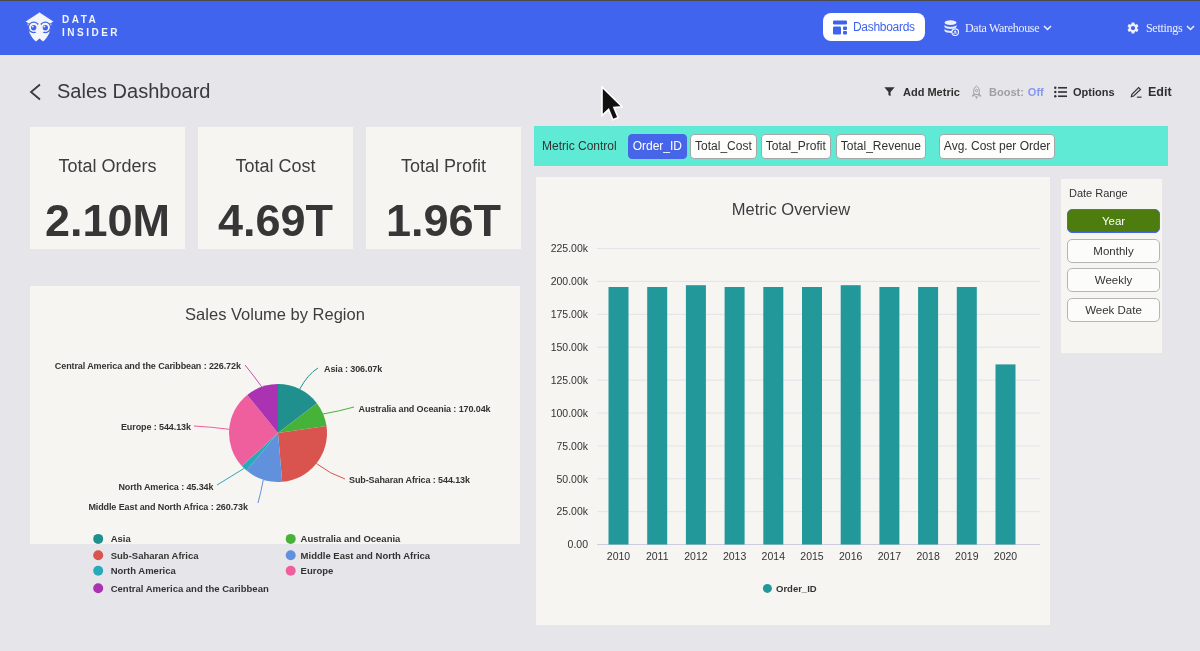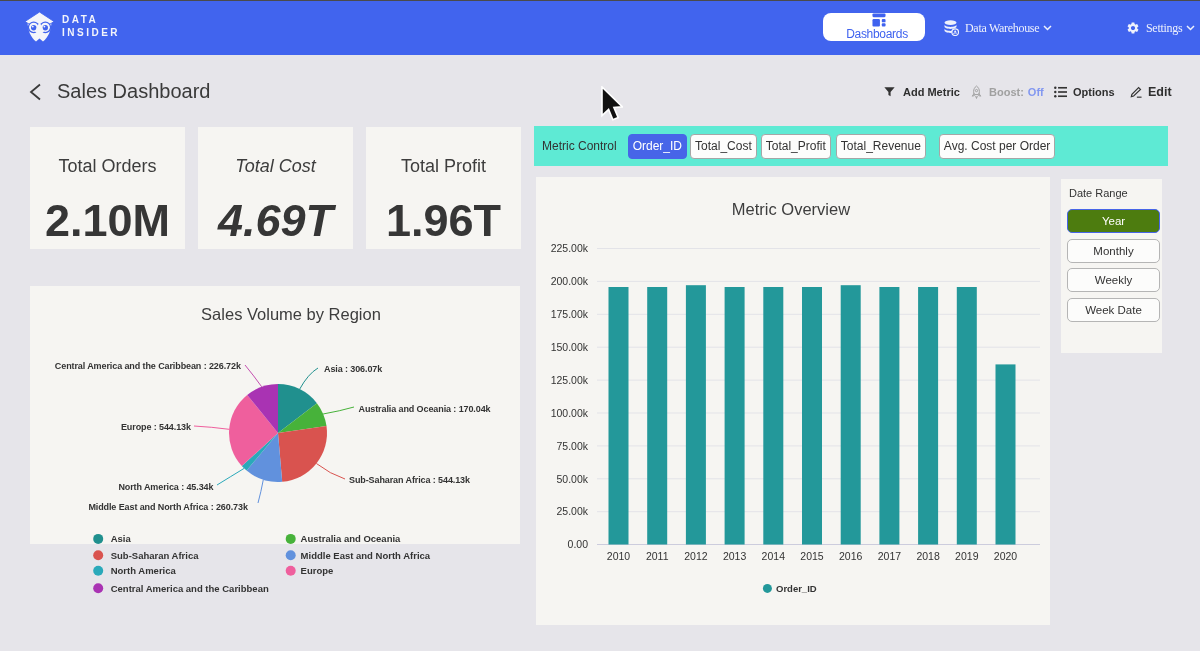--- a/index.html
+++ b/index.html
@@ -2,21 +2,21 @@
 <html><head>
 <meta charset="utf-8">
 <style>
 * { margin:0; padding:0; box-sizing:border-box; }
 html,body { width:1200px; height:651px; overflow:hidden; }
 body { font-family:"Liberation Sans", sans-serif; background:#e6e5ea; position:relative; }
 .abs { position:absolute; }
 #topline { position:absolute; left:0; top:0; width:1200px; height:1px; background:#4a4a4c; }
 #nav { position:absolute; left:0; top:1px; width:1200px; height:54px; background:#4164ee; }
 #logotxt { position:absolute; left:62px; top:12.5px; color:#f2f4fb; font-size:10px; font-weight:bold; letter-spacing:2.5px; line-height:13.8px; }
-#dashbtn { position:absolute; left:823px; top:13px; width:102px; height:28px; background:#fff; border-radius:8px; display:flex; align-items:center;flex-direction:column; }
+#dashbtn { position:absolute; left:823px; top:13px; width:102px; height:28px; background:#fff; border-radius:8px; display:flex; align-items:center; }
 #dashbtn span { color:#3f62ef; font-size:12px; letter-spacing:-0.3px; margin-left:6px; }
 .navitem { position:absolute; top:1px; height:54px; display:flex; align-items:center; color:#eef1fc; font-size:12px; letter-spacing:-0.3px; }
 .navitem .lbl { margin:0 4px 0 6px;font-family:Liberation Serif, serif; }
 #pagetitle { position:absolute; left:57px; top:80px; font-size:20px; font-weight:500; color:#3a3a3a; }
 .action { position:absolute; top:84px; height:16px; display:flex; align-items:center; font-size:11px; font-weight:bold; color:#2f2f2f; }
 .card { position:absolute; background:#f6f5f2; }
 .kpi { width:155px; height:122px; top:127px; text-align:center; }
 .kpi .t { margin-top:29px; font-size:18px; font-weight:500; color:#3d3d3d; }
 .kpi .v { margin-top:18px; font-size:45px; font-weight:bold; color:#363636; }
 #metricbar { position:absolute; left:534px; top:126px; width:634px; height:40px; background:#5eead4; display:flex; align-items:center; }
@@ -120,39 +120,39 @@
       <path fill="none" stroke="#333" stroke-width="2" d="M4 19.5l1-4L16.5 4l3.2 3.2L8 18.5l-4 1z"></path>
       <path stroke="#333" stroke-width="2" d="M13.5 20.5h8"></path>
     </svg>
   <span style="font-size:12.5px;">Edit</span>
 </div>
 
 <div class="card kpi" style="left:30px;">
     <div class="t">Total Orders</div>
     <div class="v">2.10M</div>
   </div>
-<div class="card kpi" style="left:198px;font-style:italic;">
+<div class="card kpi" style="left:198px;">
     <div class="t">Total Cost</div>
     <div class="v">4.69T</div>
   </div>
 <div class="card kpi" style="left:366px;">
     <div class="t">Total Profit</div>
     <div class="v">1.96T</div>
   </div>
 
 <div id="metricbar">
   <span class="mlabel">Metric Control</span>
   <div class="mbtn sel" style="margin-right:3px;">Order_ID</div>
   <div class="mbtn" style="margin-right:4px;">Total_Cost</div>
   <div class="mbtn" style="margin-right:5px;">Total_Profit</div>
   <div class="mbtn" style="margin-right:13px;">Total_Revenue</div>
   <div class="mbtn">Avg. Cost per Order</div>
 </div>
 
-<div class="card" id="piecard" style="left:30px; top:286px; width:490px; height:258px;padding-left:16px;">
+<div class="card" id="piecard" style="left:30px; top:286px; width:490px; height:258px;">
 <div style="position:absolute; top:19px; width:100%; text-align:center; font-size:16.5px; color:#3d3d3d;">Sales Volume by Region</div>
 <svg width="490" height="331" viewBox="0 0 490 331" style="position:absolute; left:0; top:0;">
   <g stroke-width="1" fill="none">
     <path d="M269.7,103.1 Q278,88 288,82" stroke="#20908e"></path>
     <path d="M293.1,128.0 Q310,125 324,121" stroke="#47b23a"></path>
     <path d="M286.4,177.5 Q300,188 315,193" stroke="#d9534f"></path>
     <path d="M233.3,193.7 Q231,206 228,217" stroke="#6191dd"></path>
     <path d="M214.1,182.4 Q200,191 187,199" stroke="#2aa9ba"></path>
     <path d="M199.1,143.3 Q182,141 164,140" stroke="#ef5f9d"></path>
     <path d="M231.7,100.8 Q224,90 215,79" stroke="#c44fb0"></path>

